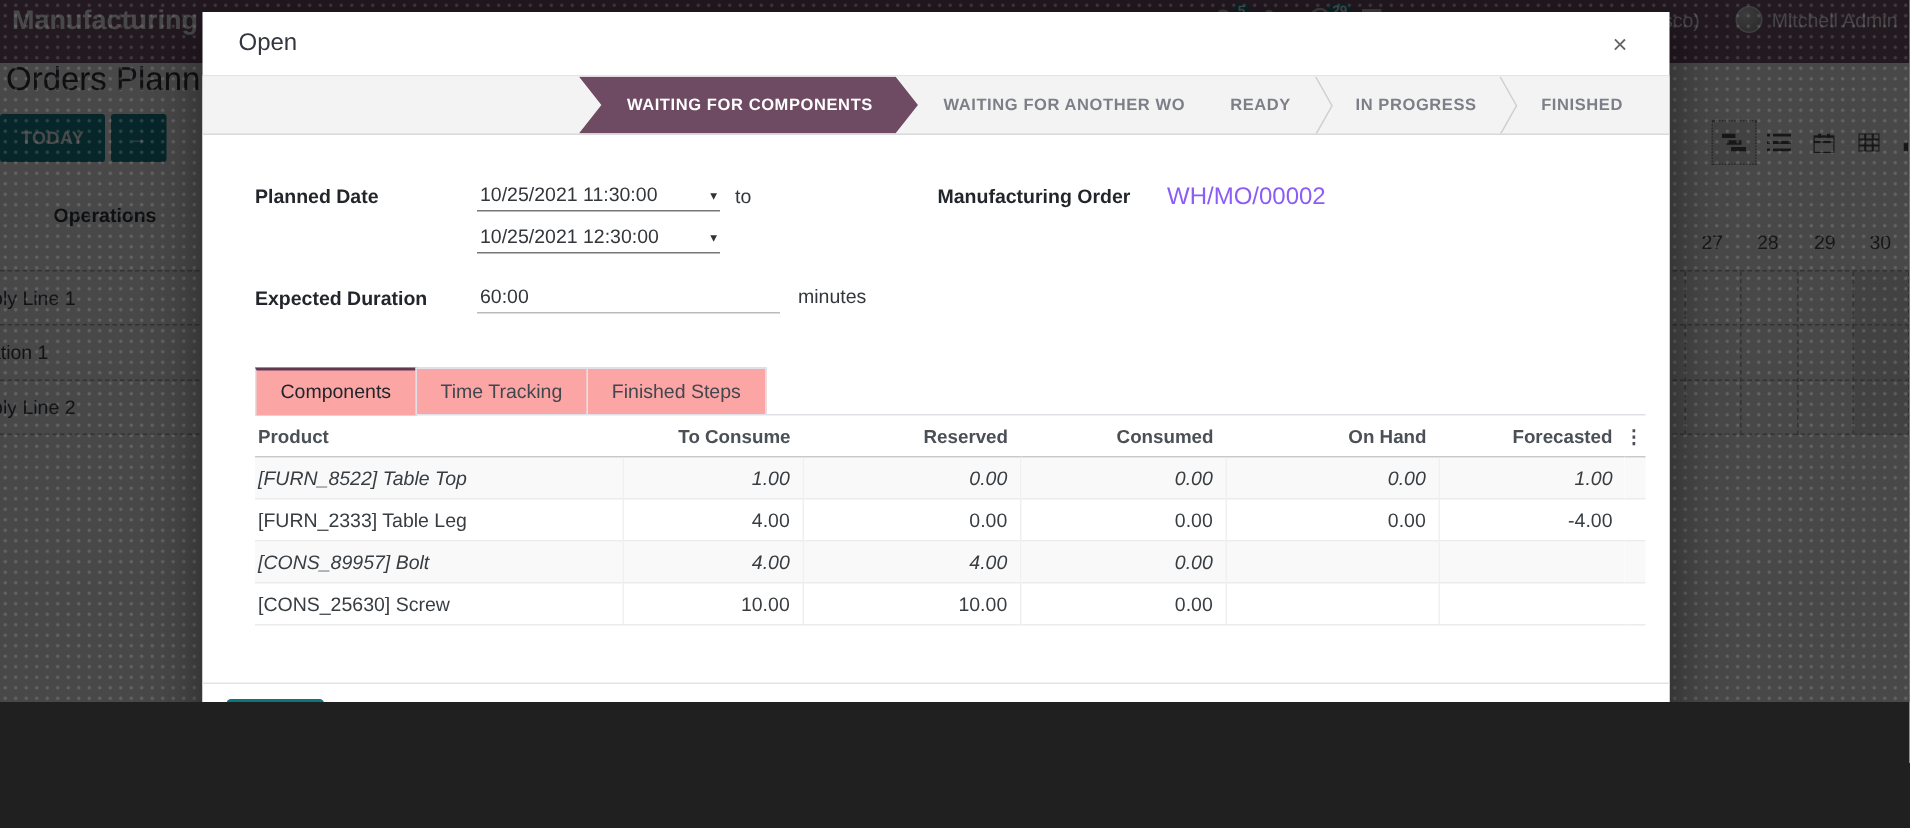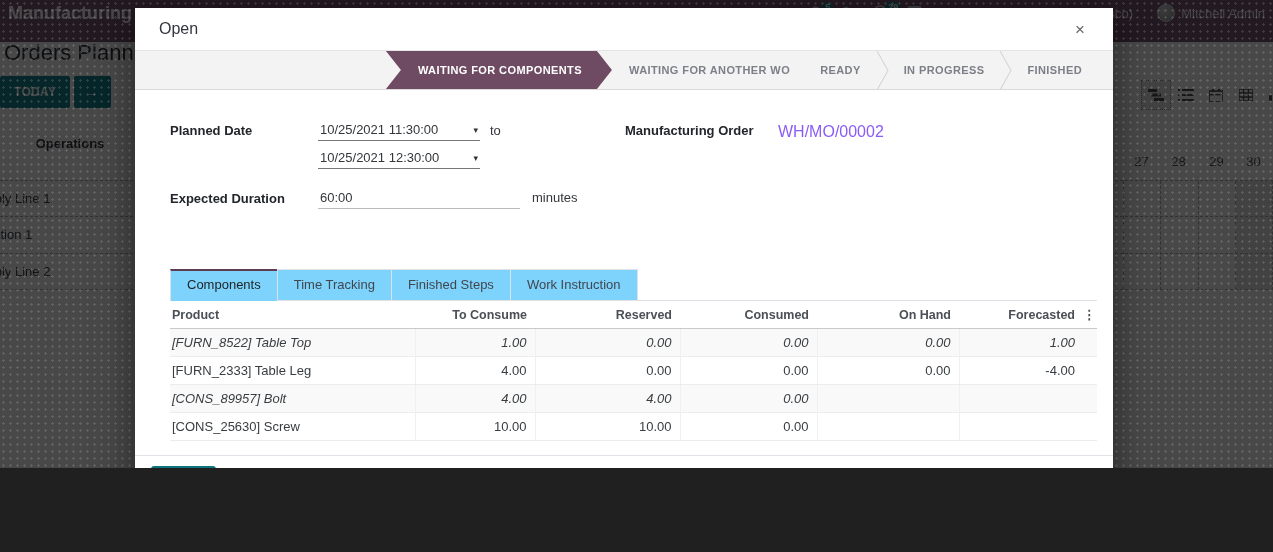--- a/index.html
+++ b/index.html
@@ -127,22 +127,22 @@
   .underline-field .caret { font-size:9px; color:#333; }
   .to-label { font-size:13px; color:#33363a; margin-left:10px; }
   .duration-field { width:202px; border-bottom:1px solid #bbb; justify-content:flex-start; }
   .unit-label { font-size:13px; color:#33363a; margin-left:12px; padding-top:2px; }
   .form-col-right { display:flex; margin-left:0; }
   .mo-label { width:153px; flex:0 0 153px; font-size:13px; font-weight:600; color:#22262a; padding-top:3px; }
   .mo-link { font-size:16px; color:#8b5cf6; padding-top:3px; cursor:pointer; text-decoration:none; }
 
   .tabs { display:flex; border-bottom:1px solid #dee2e6; margin-top:24px; }
   .tab {
-    font-size:13px; color:#42464d; background:#7dd3fc; border:1px solid #dee2e6;
-    padding:7px 16px 8px 16px; cursor:pointer; position:relative; border-bottom:none;margin-top:24px;
+    font-size:13px; color:#42464d; background:#fca5a5; border:1px solid #dee2e6;
+    padding:7px 16px 8px 16px; cursor:pointer; position:relative; border-bottom:none;
   }
   .tab + .tab { margin-left:-1px; }
   .tab.active { border-top:2px solid #5d3b52; margin-bottom:-1px; padding-top:6px; padding-bottom:9px; color:#212529; }
 
   table.comp-table { border-collapse:collapse; width:927px; table-layout:fixed; margin-top:0; }
   .comp-table th {
     font-size:12.5px; font-weight:700; color:#4b5057; text-align:left;
     padding:6px 8px 5px 2px; border-bottom:1px solid #c9c9c9;
   }
   .comp-table th.num, .comp-table td.num { text-align:right; padding-right:8px; }
@@ -349,21 +349,20 @@
         <div class="form-col-right">
           <div class="mo-label">Manufacturing Order</div>
           <a class="mo-link">WH/MO/00002</a>
         </div>
       </div>
 
       <div class="tabs">
         <div class="tab active">Components</div>
         <div class="tab">Time Tracking</div>
         <div class="tab">Finished Steps</div>
-        <div class="tab">Work Instruction</div>
       </div>
 
       <table class="comp-table">
         <colgroup>
           <col style="width:245px">
             <col style="width:120px">
             <col style="width:145px">
           <col style="width:137px">
             <col style="width:142px">
             <col style="width:124px">

